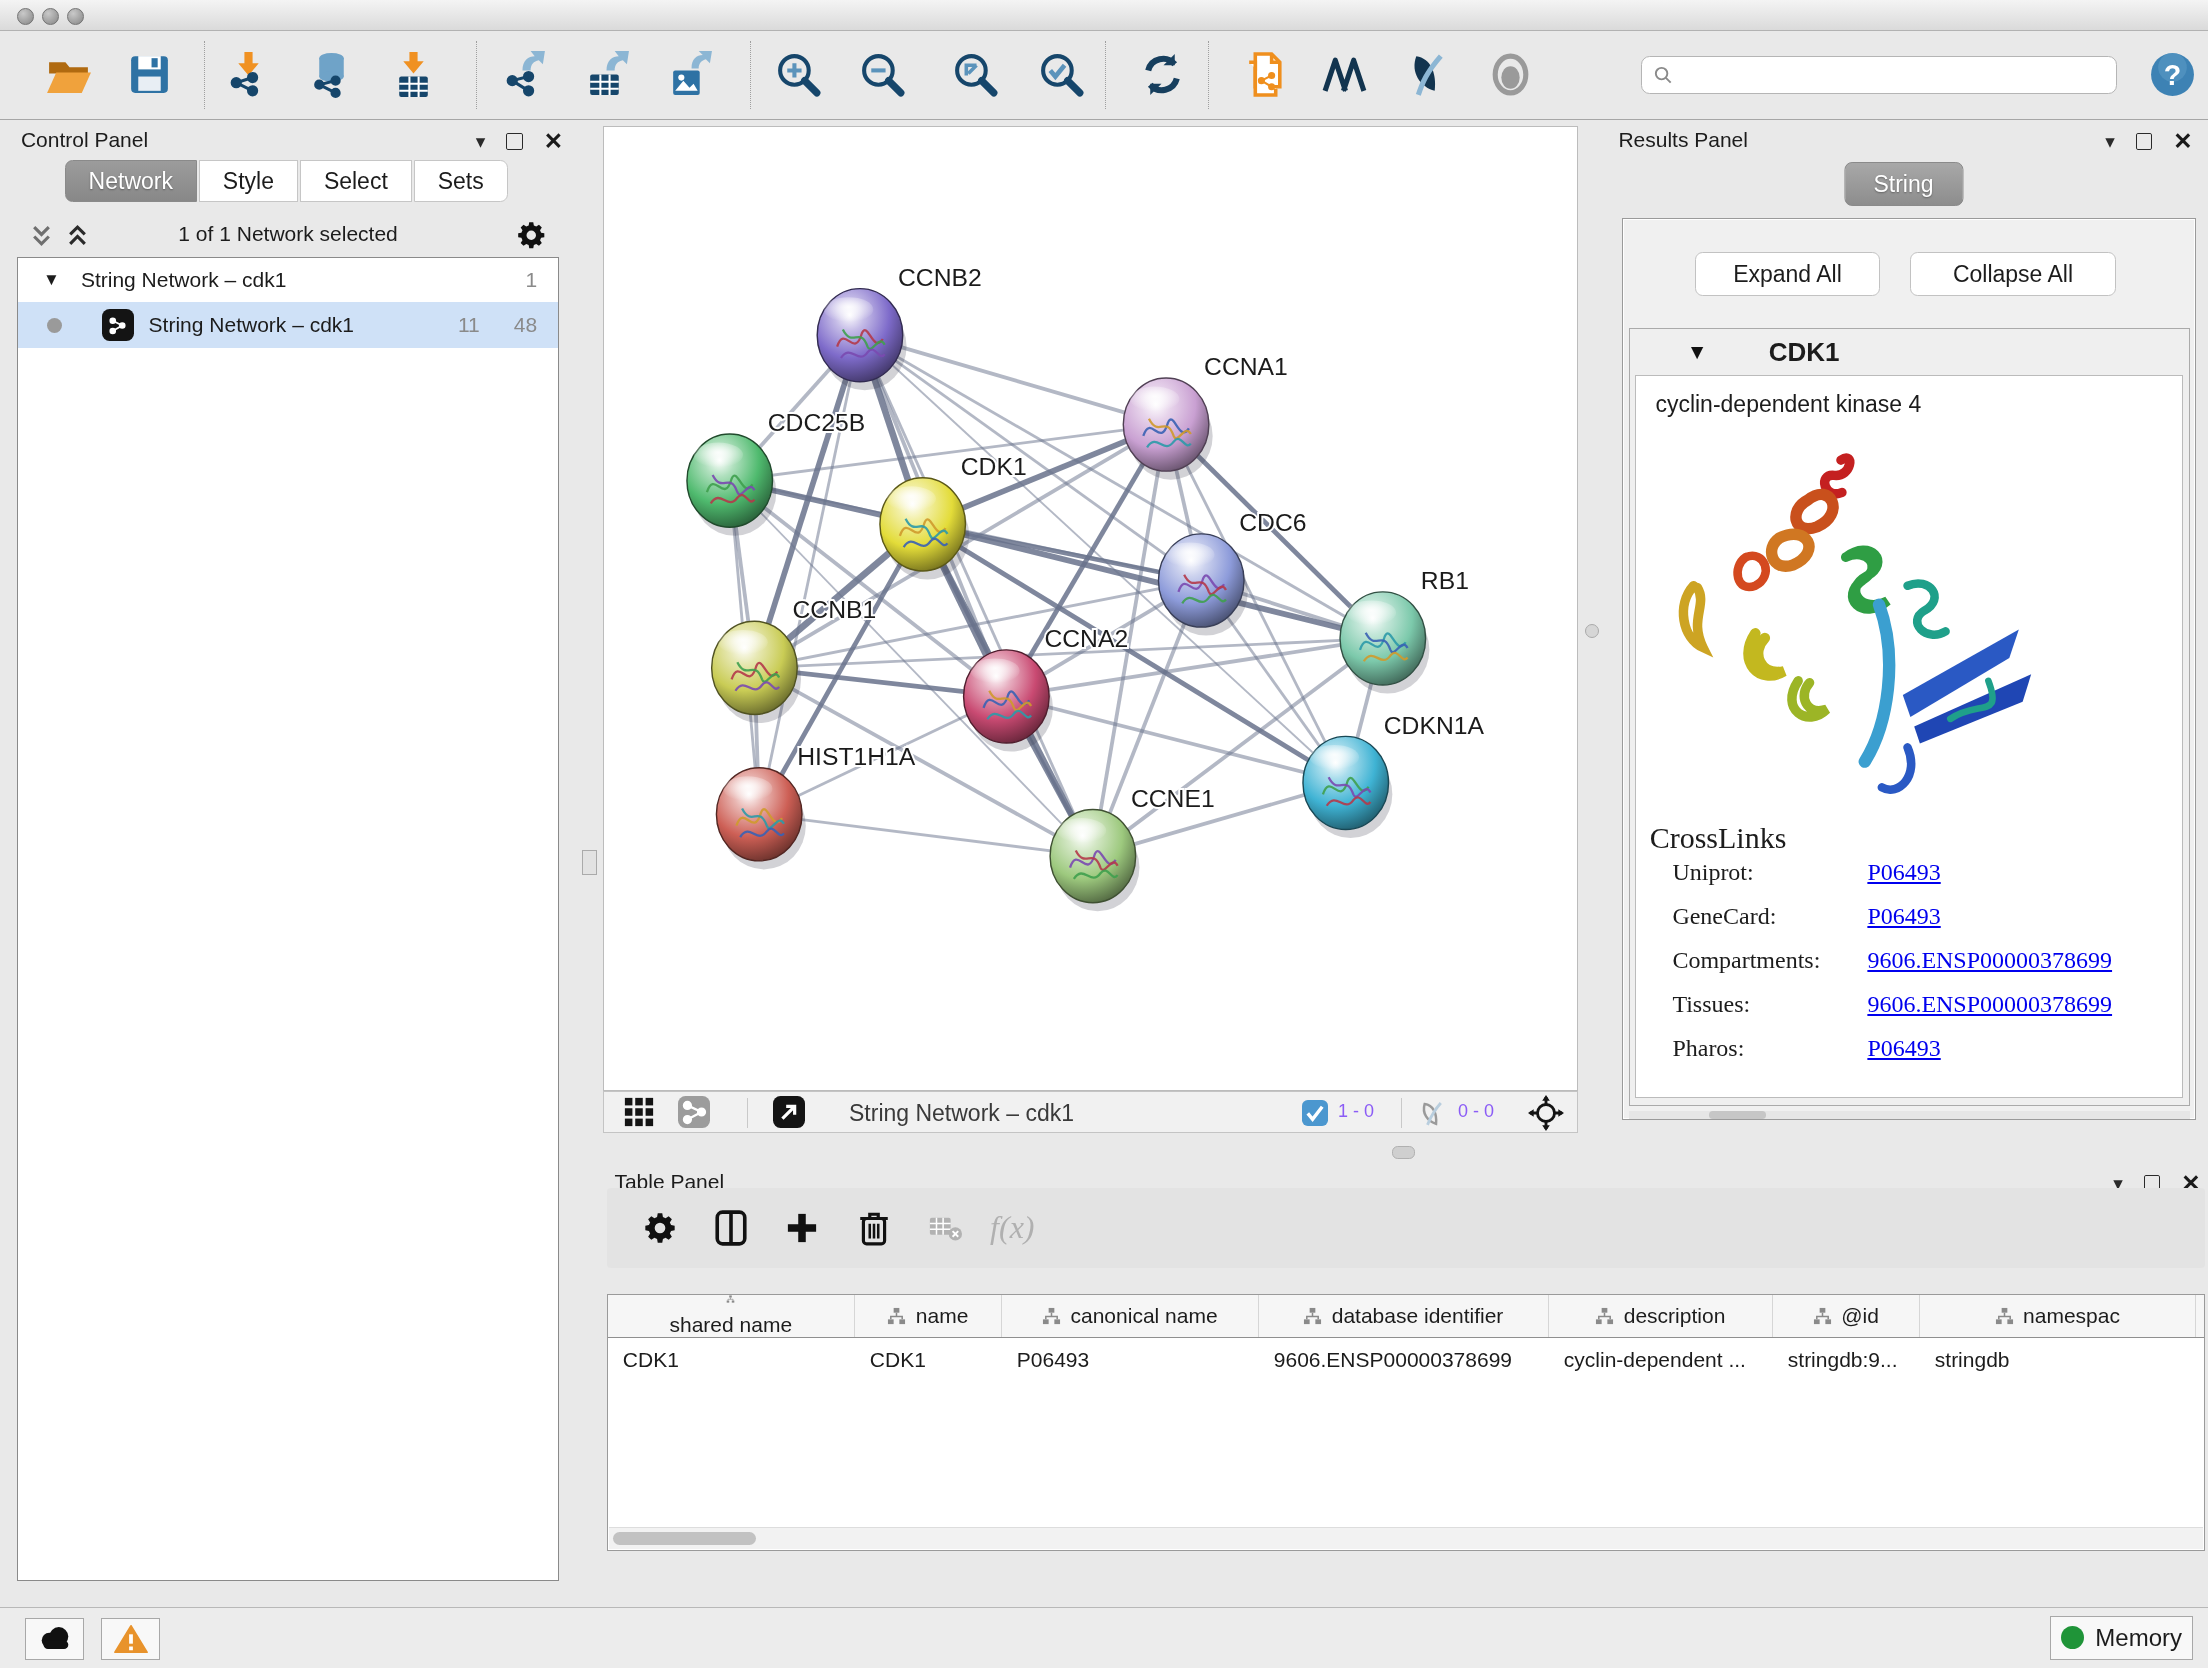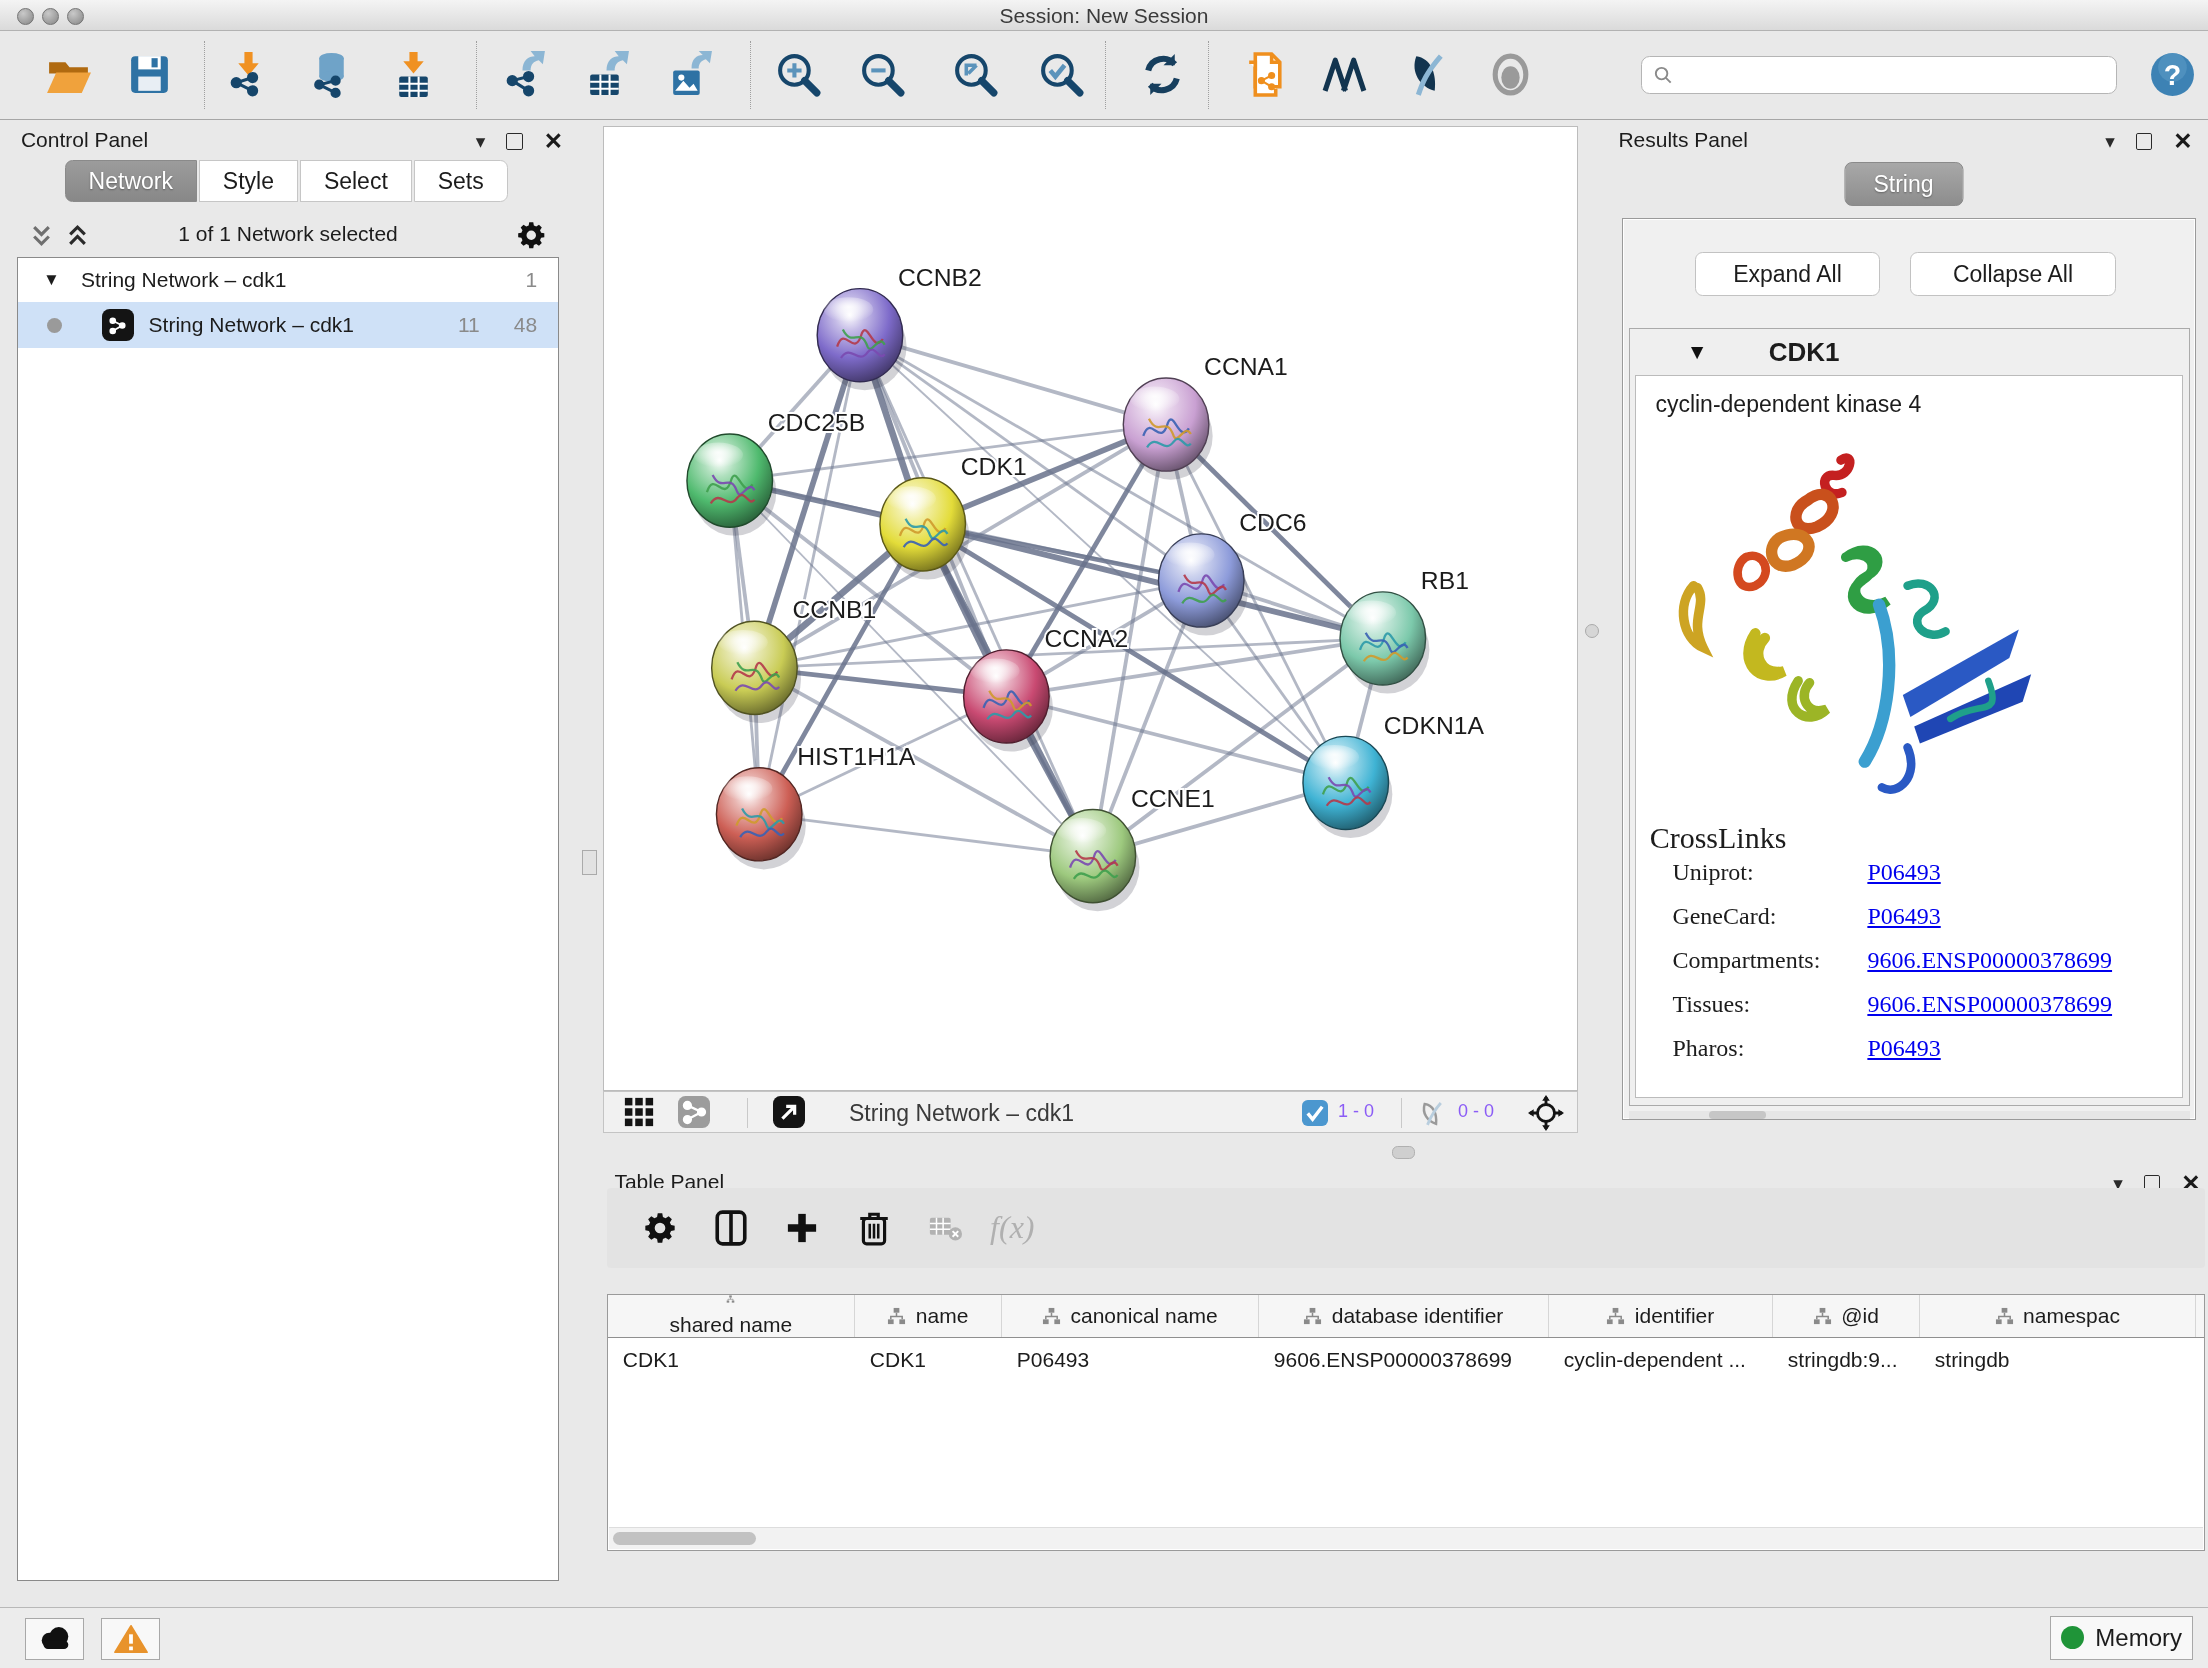--- a/index.html
+++ b/index.html
@@ -110,21 +110,20 @@
   .chev{stroke:#6f6f6f;stroke-width:3;fill:none}
   .chev.dark{stroke:#2a2a2a}
 </style>
 </head>
 <body>
 
 <div class="titlebar">
   <div class="tl" style="left:17px"></div>
   <div class="tl" style="left:42px"></div>
   <div class="tl" style="left:67px"></div>
-  <div class="title-text">Session: New Session</div>
 </div>
 
 <div class="toolbar">
   <div class="tbtn" style="left:38px">
     <svg width="49" height="49" viewBox="0 0 48 48">
         <path d="M5 12h16l4 5h18v6H5z" fill="#b06a10"></path>
         <path d="M3 42l9-20h34l-9 20z" fill="#f0a23c"></path>
       </svg>
     </div>
   <div class="tbtn" style="left:119px">
@@ -773,21 +772,21 @@
           </svg>
           <span>database identifier</span>
         </div>
         <div class="th" style="width: 224px;">
           <svg width="19" height="19" viewBox="0 0 20 20" fill="#8a8a8a">
             <rect x="7" y="1" width="6" height="5"></rect>
             <rect x="1" y="13" width="6" height="5"></rect>
             <rect x="13" y="13" width="6" height="5"></rect>
             <path d="M10 6v4M4 13v-3h12v3" stroke="#8a8a8a" stroke-width="1.6" fill="none"></path>
           </svg>
-          <span>identifier</span>
+          <span>description</span>
         </div>
         <div class="th" style="width: 147px;">
           <svg width="19" height="19" viewBox="0 0 20 20" fill="#8a8a8a">
             <rect x="7" y="1" width="6" height="5"></rect>
             <rect x="1" y="13" width="6" height="5"></rect>
             <rect x="13" y="13" width="6" height="5"></rect>
             <path d="M10 6v4M4 13v-3h12v3" stroke="#8a8a8a" stroke-width="1.6" fill="none"></path>
           </svg>
           <span>@id</span>
         </div>

